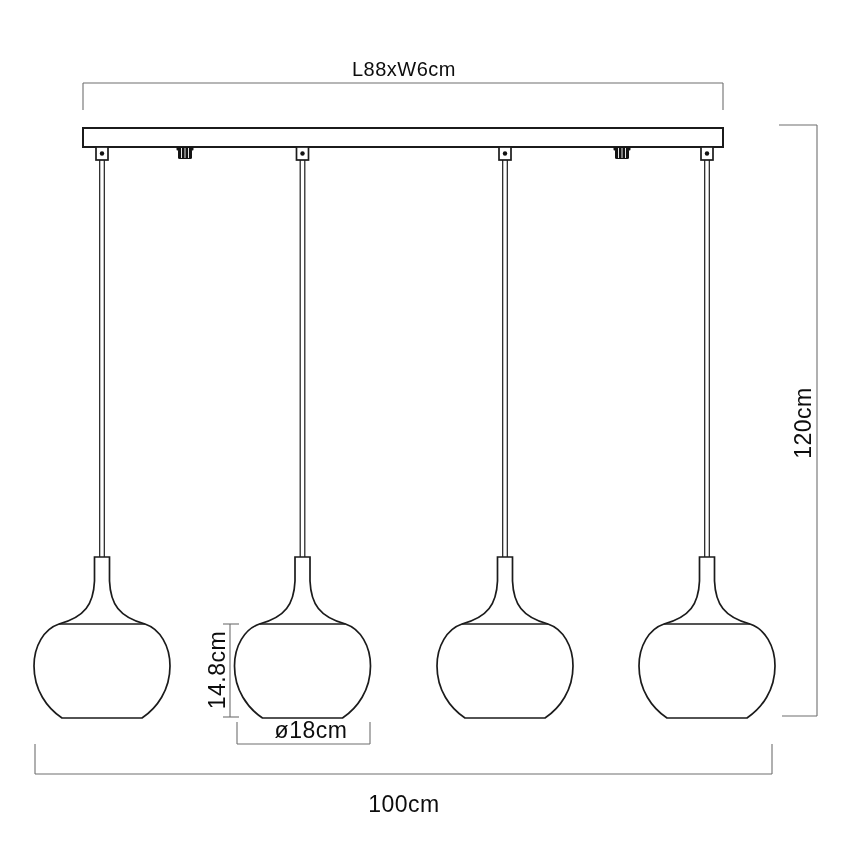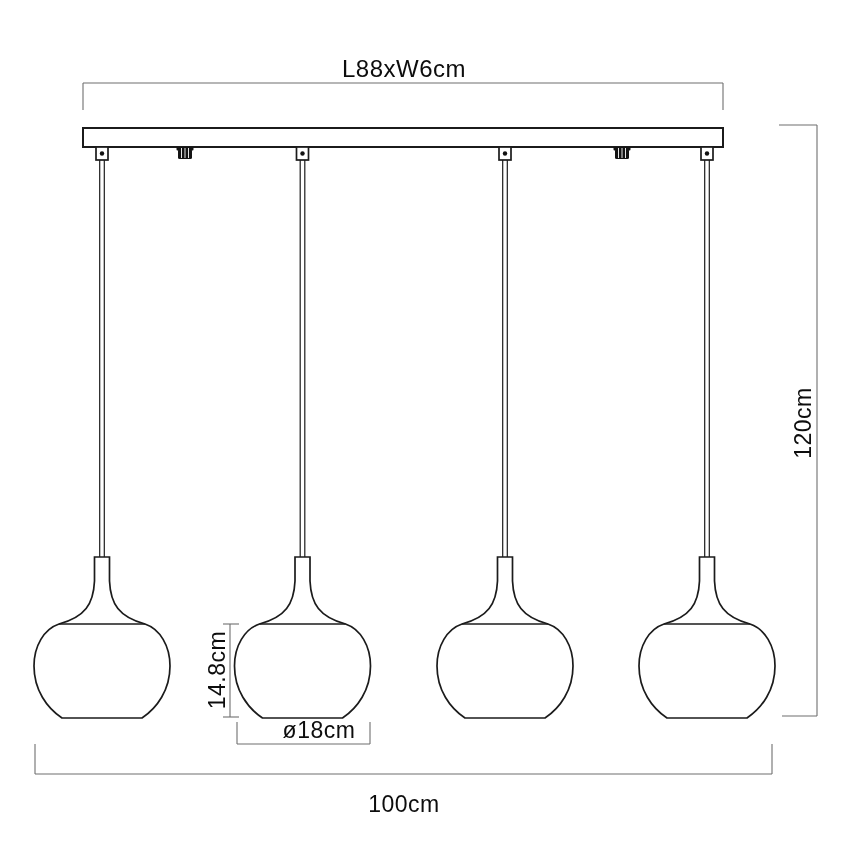--- a/index.html
+++ b/index.html
@@ -84,23 +84,23 @@
 
     <use href="#screw-unit" transform="translate(185,0)"></use>
     <use href="#screw-unit" transform="translate(622,0)"></use>
 
     <use href="#pendant-unit" transform="translate(102,0)"></use>
     <use href="#pendant-unit" transform="translate(302.5,0)"></use>
     <use href="#pendant-unit" transform="translate(505,0)"></use>
     <use href="#pendant-unit" transform="translate(707,0)"></use>
   </svg>
 
-  <div class="label" style="left:304px; top:56px; width:200px; font-size:24px;">L88xW6cm</div>
+  <div class="label" style="left:304px; top:56px; width:200px; font-size:20px;">L88xW6cm</div>
 
   <div class="label vert" style="left:753px; top:410px; width:100px;">120cm</div>
 
   <div class="label vert" style="left:166px; top:657px; width:101px;">14.8cm</div>
 
-  <div class="label" style="left:249px; top:717px; width:140px;">ø18cm</div>
+  <div class="label" style="left:241px; top:717px; width:140px;">ø18cm</div>
 
   <div class="label" style="left:334px; top:747px; width:140px;margin-top:44px;">100cm</div>
 
 </div>
 
 </body></html>

